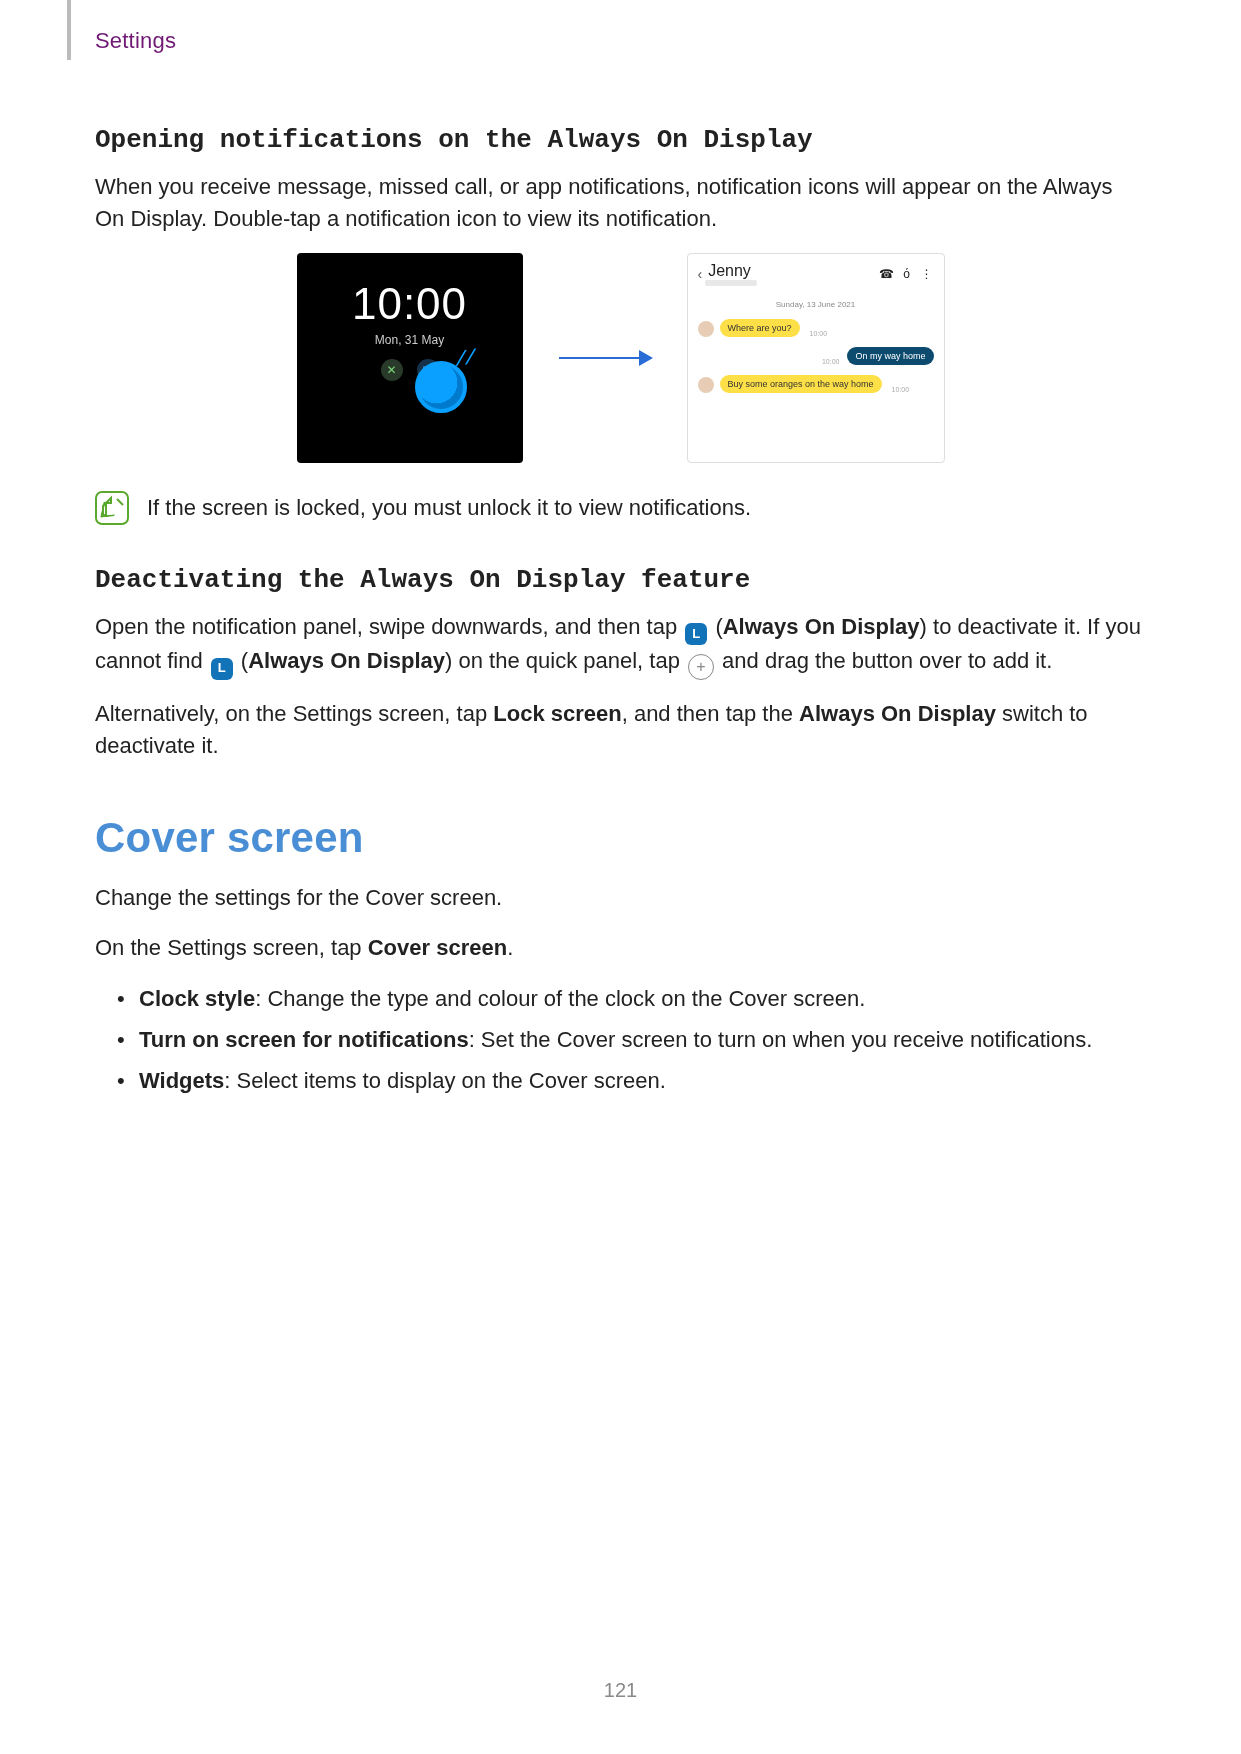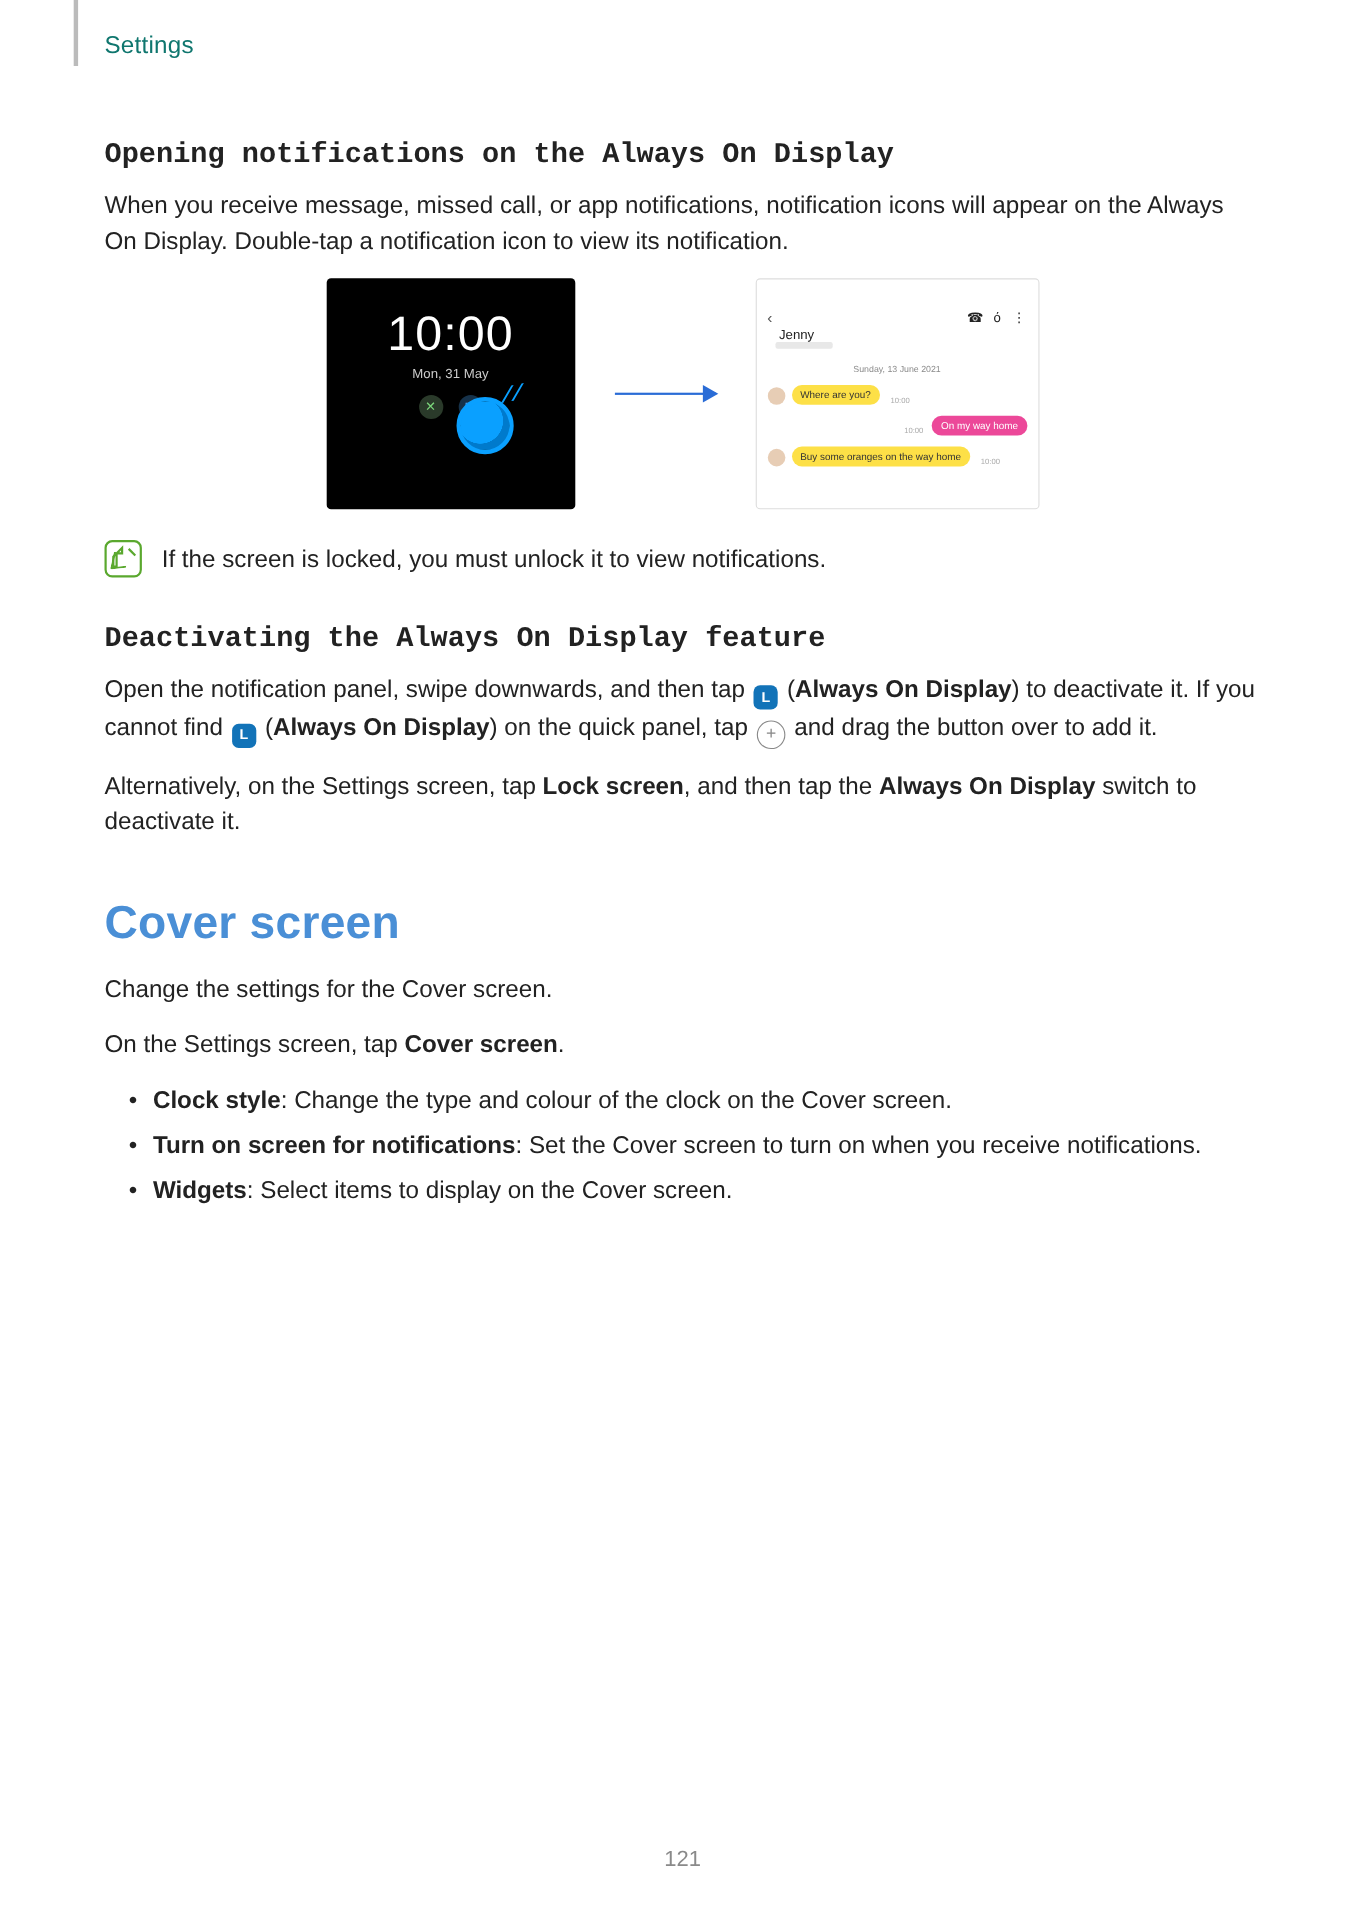--- a/index.html
+++ b/index.html
@@ -25,21 +25,21 @@
     top: 0;
     width: 4px;
     height: 60px;
     background: #bbb;
   }
   .header-label {
     position: absolute;
     left: 95px;
     top: 28px;
     font-size: 22px;
-    color: #0f766e;
+    color: #701a75;
     letter-spacing: 0.2px;
   }
   .content {
     margin-top: 85px;
   }
   .h2 {
     font-size: 26px;
     font-weight: 700;
     color: #222;
     margin: 0 0 16px 0;
@@ -148,31 +148,31 @@
     font-size: 10px;
     color: #444;
   }
   .chat .top {
     display: flex;
     align-items: center;
     gap: 6px;
     padding-bottom: 6px;
   }
   .chat .back { font-size: 14px; color:#555; }
-  .chat .name { font-size: 12px; color:#222; flex:0 0 auto;margin-top:35px; }
+  .chat .name { font-size: 16px; color:#222; flex:0 0 auto; }
   .chat .under { height:6px; width:52px; background:#e8e8e8; border-radius:2px; margin-left:-3px; }
   .chat .spacer { flex: 1; }
   .chat .topicon { width:14px; height:14px; display:inline-flex; align-items:center; justify-content:center; font-size:12px; color:#222; }
   .chat .datec { text-align:center; font-size:8px; color:#8a8a8a; margin: 8px 0 10px; }
   .chat .row { display:flex; align-items:flex-end; gap:6px; margin-bottom:10px; }
   .chat .row .av { width:16px;height:16px;border-radius:50%;background:#e7cdb5; flex:0 0 auto;}
   .chat .bub-in { background:#fde047; border-radius:10px; padding:4px 8px; font-size:9px; color:#333; }
   .chat .ts { font-size:7px; color:#aaa; margin:0 4px; }
   .chat .row-out { display:flex; justify-content:flex-end; align-items:flex-end; gap:4px; margin-bottom:10px;}
-  .chat .bub-out { background:#ec4899; color:#fff; border-radius:10px; padding:4px 8px; font-size:9px; }
+  .chat .bub-out { background:#0c4a6e; color:#fff; border-radius:10px; padding:4px 8px; font-size:9px; }
   .note-row {
     display: flex;
     align-items: center;
     gap: 18px;
     margin: 6px 0 40px 0;
   }
   .note-icon {
     width: 30px; height: 30px;
     border: 2px solid #5aa82e;
     border-radius: 7px;

